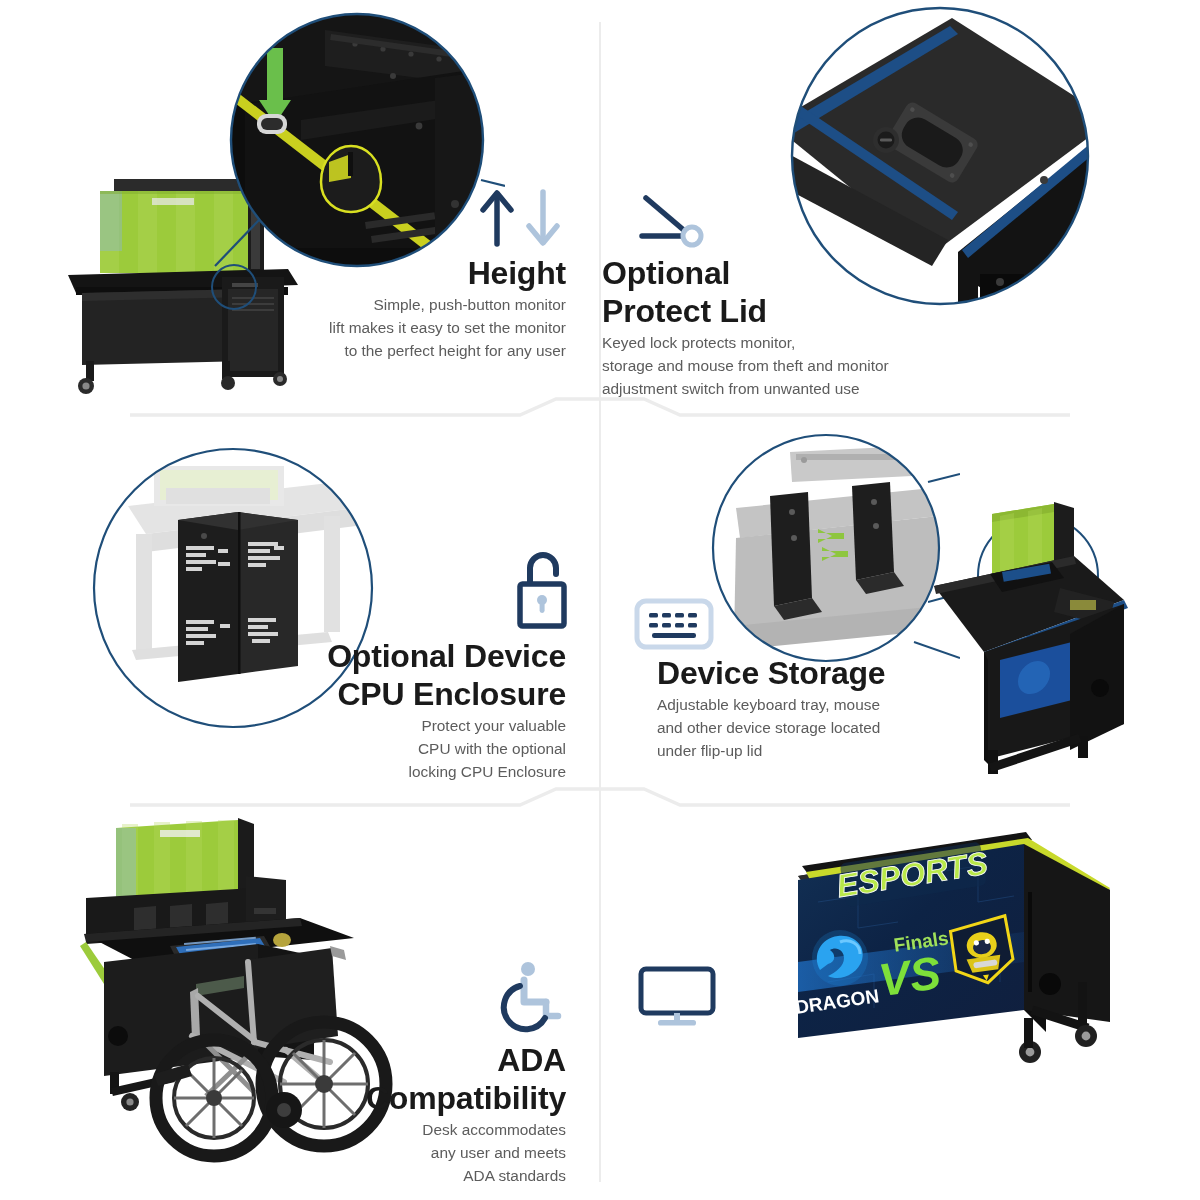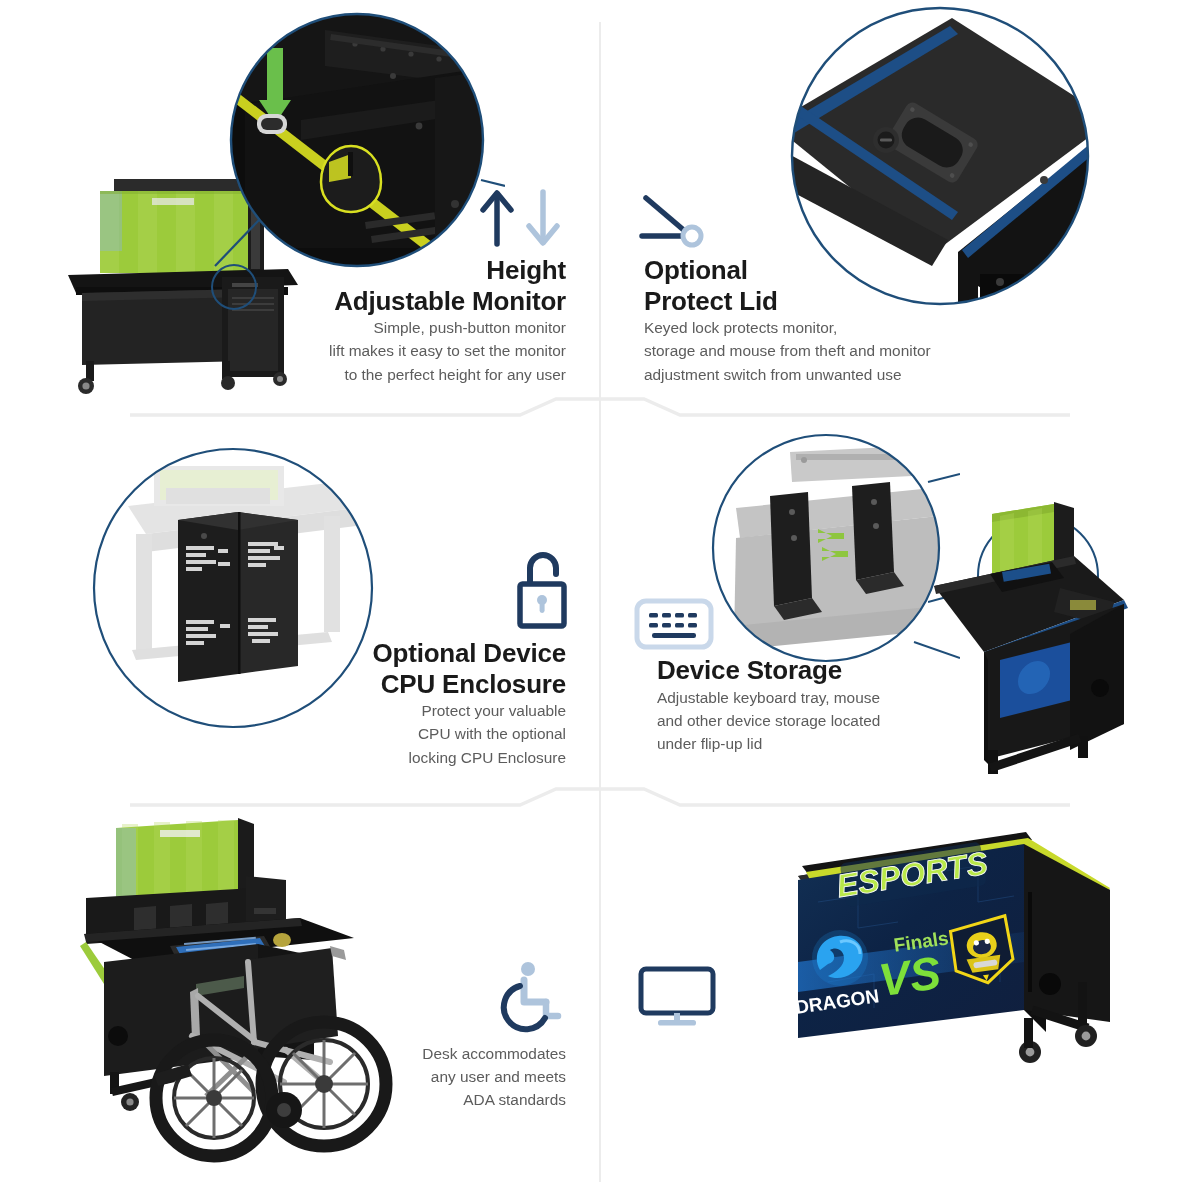--- a/index.html
+++ b/index.html
@@ -22,21 +22,21 @@
     background: #ececec;
   }
   .h-divider { position: absolute; left: 0; width: 1200px; height: 30px; }
   .h-divider svg { display: block; width: 1200px; height: 30px; }
 
   
   .txt { position: absolute; }
   .txt.right { text-align: right; }
   .txt.left  { text-align: left; }
   .heading {
-    font-size: 26px;
+    font-size: 32px;
     font-weight: bold;
     line-height: 1.18;
     color: #1a1a1a;
     letter-spacing: -0.2px;
   }
   .body {
     font-size: 15.4px;
     line-height: 1.5;
     color: #5c5c5c;
   }
@@ -183,21 +183,20 @@
       <g stroke="#aec4dc" stroke-width="5.5" fill="none" stroke-linecap="round" stroke-linejoin="round">
         <line x1="66" y1="6" x2="66" y2="56"></line>
         <polyline points="52,40 66,57 80,40"></polyline>
       </g>
     </svg>
   </div>
 
   <div class="txt right" style="left:186px; top:255px; width:380px">
     <div class="heading">
       <span>Height</span><br>
-      <span>Adjustable Monitor</span>
     </div>
     <div class="body">
       <span>Simple, push-button monitor</span><br>
       <span>lift makes it easy to set the monitor</span><br>
       <span>to the perfect height for any user</span>
     </div>
   </div>
 
   <div class="photo" style="left:782px; top:4px">
     <svg width="320" height="312" viewBox="0 0 320 312">
@@ -251,21 +250,21 @@
   <div class="icon" style="left:636px; top:192px">
     <svg width="80" height="56" viewBox="0 0 80 56">
       <g stroke="#1f3a5f" stroke-width="5.5" fill="none" stroke-linecap="round">
         <line x1="6" y1="44" x2="50" y2="44"></line>
         <line x1="10" y1="6" x2="50" y2="40"></line>
       </g>
       <circle cx="56" cy="44" r="9" fill="#ffffff" stroke="#aec4dc" stroke-width="5"></circle>
     </svg>
   </div>
 
-  <div class="txt left" style="left:644px; top:255px; width:420px">
+  <div class="txt left" style="left:602px; top:255px; width:420px">
     <div class="heading">
       <span>Optional</span><br>
       <span>Protect Lid</span>
     </div>
     <div class="body">
       <span>Keyed lock protects monitor,</span><br>
       <span>storage and mouse from theft and monitor</span><br>
       <span>adjustment switch from unwanted use</span>
     </div>
   </div>
@@ -550,20 +549,24 @@
   <div class="icon" style="left:498px; top:962px">
     <svg width="64" height="72" viewBox="0 0 64 72">
       <circle cx="30" cy="7" r="7" fill="#aec4dc"></circle>
       <path d="M26 18 L26 40 L48 40" fill="none" stroke="#aec4dc" stroke-width="7" stroke-linecap="round" stroke-linejoin="round"></path>
       <path d="M48 40 L48 54 L60 54" fill="none" stroke="#aec4dc" stroke-width="6.5" stroke-linecap="round" stroke-linejoin="round"></path>
       <path d="M22 24 A22 22 0 1 0 47 56" fill="none" stroke="#1f3a5f" stroke-width="6" stroke-linecap="round"></path>
     </svg>
   </div>
 
   <div class="txt right" style="left:186px; top:1042px; width:380px">
+    <div class="heading">
+      <span>ADA</span><br>
+      <span>Compatibility</span>
+    </div>
     <div class="body">
       <span>Desk accommodates</span><br>
       <span>any user and meets</span><br>
       <span>ADA standards</span>
     </div>
   </div>
 
   <div class="photo" style="left:788px; top:832px">
     <svg width="330" height="252" viewBox="0 0 330 252">
       <defs>

